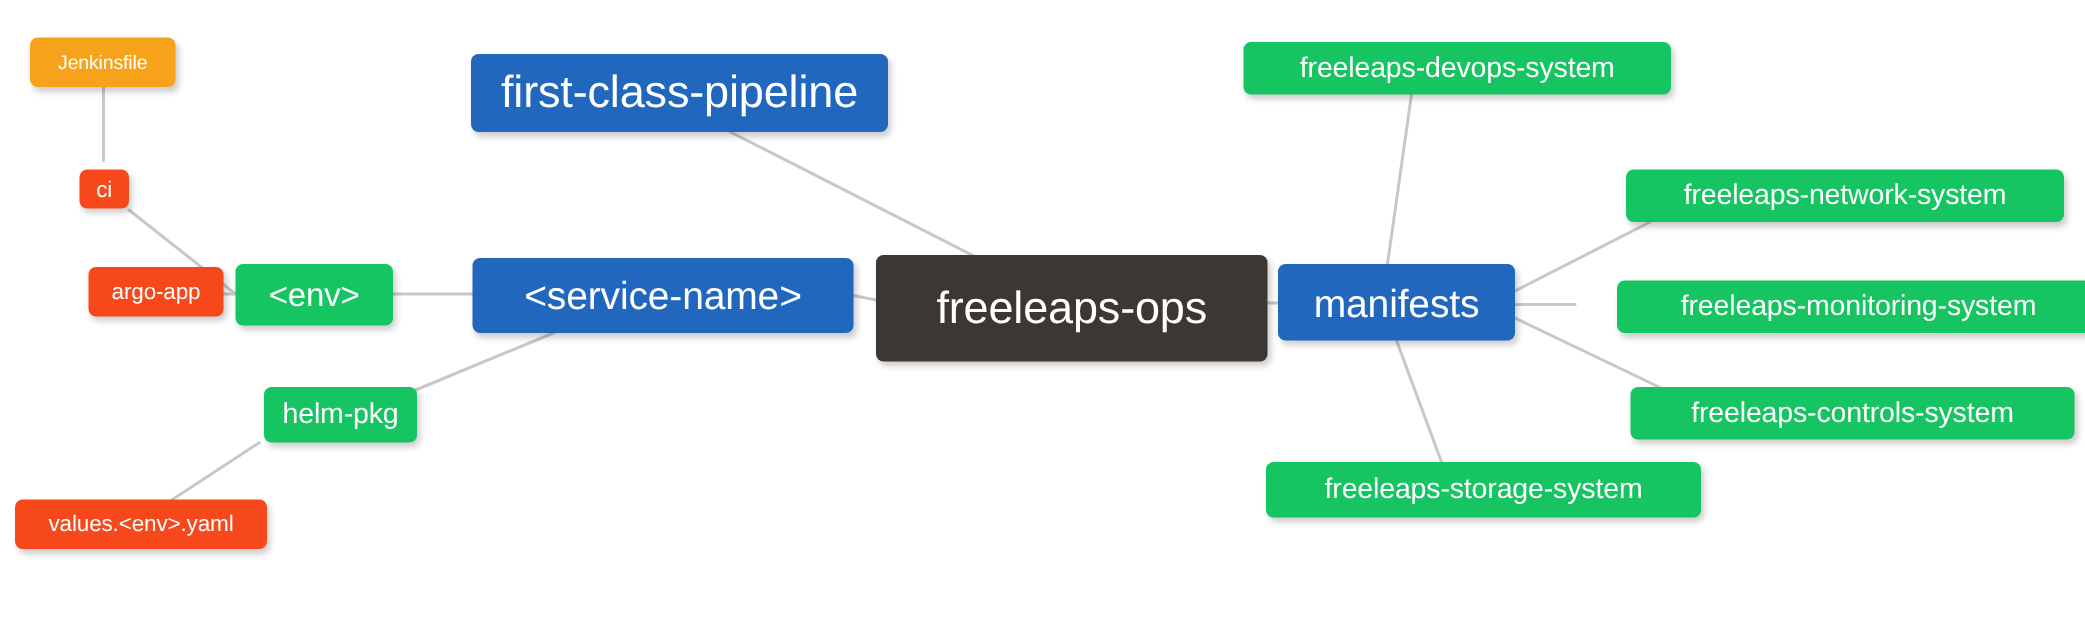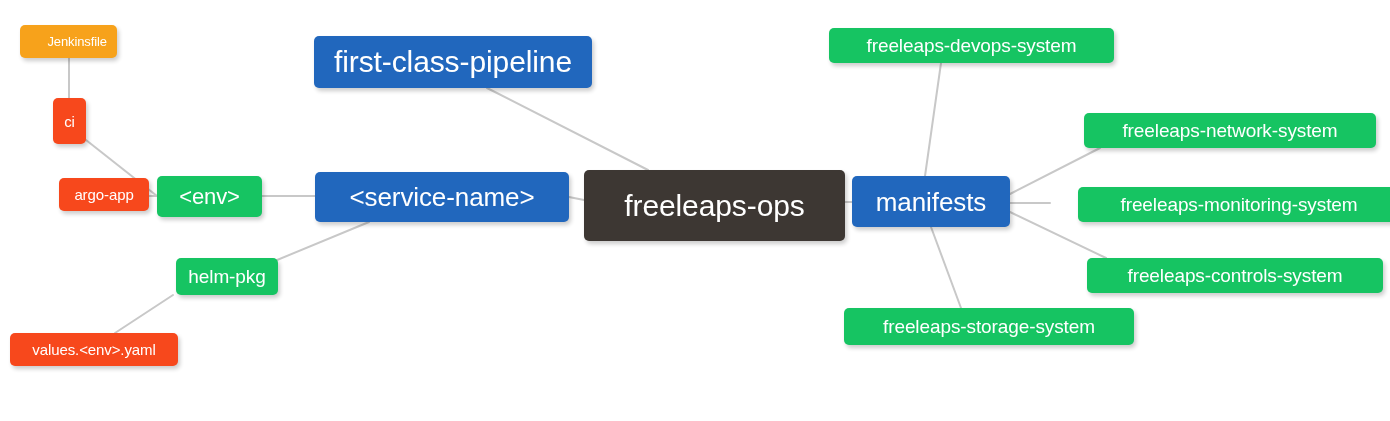--- a/index.html
+++ b/index.html
@@ -67,24 +67,24 @@
       <line x1="569" y1="197" x2="584" y2="200" stroke="#c8c8c8" stroke-width="2" stroke-linecap="round"></line>
       <line x1="487" y1="88" x2="648" y2="170" stroke="#c8c8c8" stroke-width="2" stroke-linecap="round"></line>
       <line x1="845" y1="202" x2="852" y2="202" stroke="#c8c8c8" stroke-width="2" stroke-linecap="round"></line>
       <line x1="925" y1="176" x2="941" y2="63" stroke="#c8c8c8" stroke-width="2" stroke-linecap="round"></line>
       <line x1="1010" y1="194" x2="1100" y2="148" stroke="#c8c8c8" stroke-width="2" stroke-linecap="round"></line>
       <line x1="1010" y1="203" x2="1050" y2="203" stroke="#c8c8c8" stroke-width="2" stroke-linecap="round"></line>
       <line x1="1010" y1="212" x2="1106" y2="258" stroke="#c8c8c8" stroke-width="2" stroke-linecap="round"></line>
       <line x1="931" y1="227" x2="961" y2="308" stroke="#c8c8c8" stroke-width="2" stroke-linecap="round"></line>
     </svg>
   <div id="nodes">
-      <div class="node c-orange s-xs" style="left: 20px; top: 25px; width: 97px; height: 33px; justify-content: flex-end;">
+      <div class="node c-orange s-xs" style="left: 20px; top: 25px; width: 97px; height: 33px;">
         <span>Jenkinsfile</span>
       </div>
-      <div class="node c-red s-sm" style="left: 53px; top: 98px; width: 33px; height: 46px;">
+      <div class="node c-red s-sm" style="left: 53px; top: 113px; width: 33px; height: 26px;">
         <span>ci</span>
       </div>
       <div class="node c-red s-sm" style="left: 35px; top: 178px; width: 90px; height: 33px; margin-left: 24px;">
         <span>argo-app</span>
       </div>
       <div class="node c-green s-lg" style="left: 157px; top: 176px; width: 105px; height: 41px;">
         <span>&lt;env&gt;</span>
       </div>
       <div class="node c-green s-md" style="left: 148px; top: 258px; width: 102px; height: 37px;">
         <span>helm-pkg</span>

